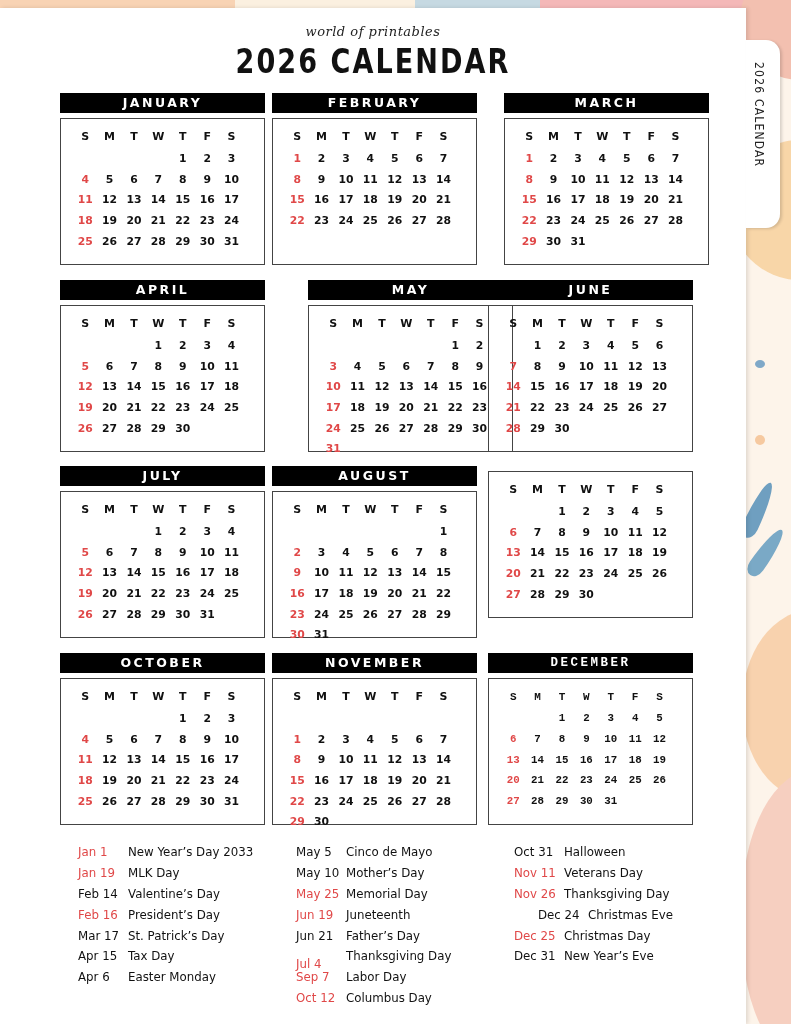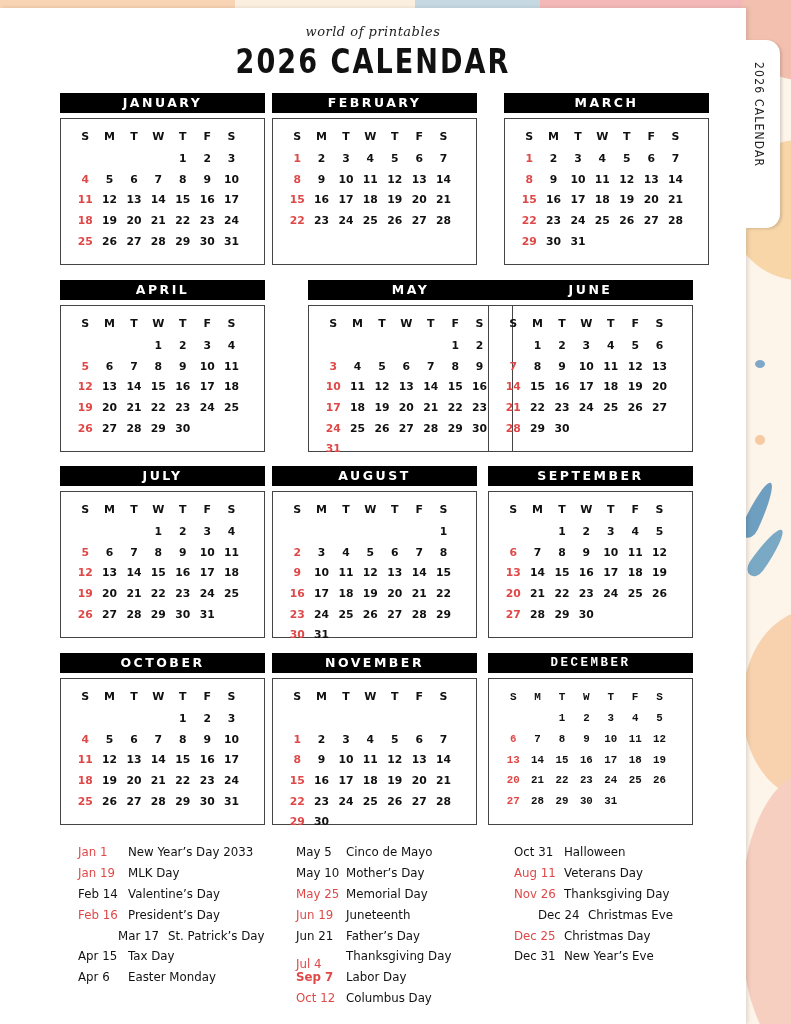--- a/index.html
+++ b/index.html
@@ -594,21 +594,20 @@
           <div class="cell">31</div>
           <div class="cell"></div>
           <div class="cell"></div>
           <div class="cell"></div>
           <div class="cell"></div>
           <div class="cell"></div>
         </div>
       </div>
     </div>
     <div class="month" style="left: 428px; top: 373px;">
-      <div class="mhead">SEPTEMBER</div>
       <div class="mbox">
         <div class="row hdr">
           <div class="cell">S</div>
           <div class="cell">M</div>
           <div class="cell">T</div>
           <div class="cell">W</div>
           <div class="cell">T</div>
           <div class="cell">F</div>
           <div class="cell">S</div>
         </div>
@@ -885,21 +884,21 @@
     </div>
     <div class="item">
       <span class="d" style="width:50px;display:inline-block;">Feb 14</span>
       <span class="n">Valentine’s Day</span>
     </div>
     <div class="item">
       <span class="d red" style="width:50px;display:inline-block;">Feb 16</span>
       <span class="n">President’s Day</span>
     </div>
     <div class="item">
-      <span class="d" style="width:50px;display:inline-block;margin-left:40px;">Mar 17</span>
+      <span class="d" style="width:50px;display:inline-block;">Mar 17</span>
       <span class="n">St. Patrick’s Day</span>
     </div>
     <div class="item">
       <span class="d" style="width:50px;display:inline-block;">Apr 15</span>
       <span class="n">Tax Day</span>
     </div>
     <div class="item">
       <span class="d" style="width:50px;display:inline-block;">Apr 6</span>
       <span class="n">Easter Monday</span>
     </div>
@@ -923,35 +922,35 @@
     </div>
     <div class="item">
       <span class="d" style="width:50px;display:inline-block;">Jun 21</span>
       <span class="n">Father’s Day</span>
     </div>
     <div class="item">
       <span class="d red" style="width:50px;display:inline-block;margin-top:16px;">Jul 4</span>
       <span class="n">Thanksgiving Day</span>
     </div>
     <div class="item">
-      <span class="d red" style="width:50px;display:inline-block;font-weight:bold;">Sep 7</span>
+      <span class="d red" style="width:50px;display:inline-block;">Sep 7</span>
       <span class="n">Labor Day</span>
     </div>
     <div class="item">
       <span class="d red" style="width:50px;display:inline-block;">Oct 12</span>
       <span class="n">Columbus Day</span>
     </div>
   </div>
 <div class="hol" id="hol2" style="left:514px;">
     <div class="item">
       <span class="d" style="width:50px;display:inline-block;">Oct 31</span>
       <span class="n">Halloween</span>
     </div>
     <div class="item">
-      <span class="d red" style="width:50px;display:inline-block;">Aug 11</span>
+      <span class="d red" style="width:50px;display:inline-block;">Nov 11</span>
       <span class="n">Veterans Day</span>
     </div>
     <div class="item">
       <span class="d red" style="width:50px;display:inline-block;">Nov 26</span>
       <span class="n">Thanksgiving Day</span>
     </div>
     <div class="item">
       <span class="d" style="width:50px;display:inline-block;margin-left:24px;">Dec 24</span>
       <span class="n">Christmas Eve</span>
     </div>

